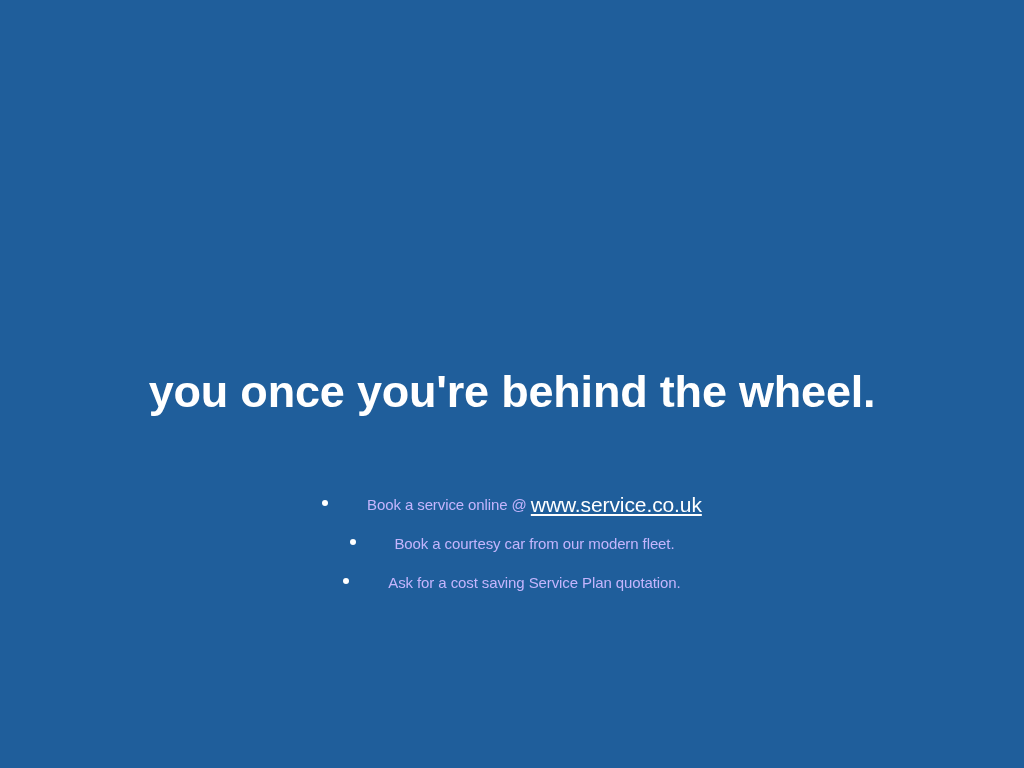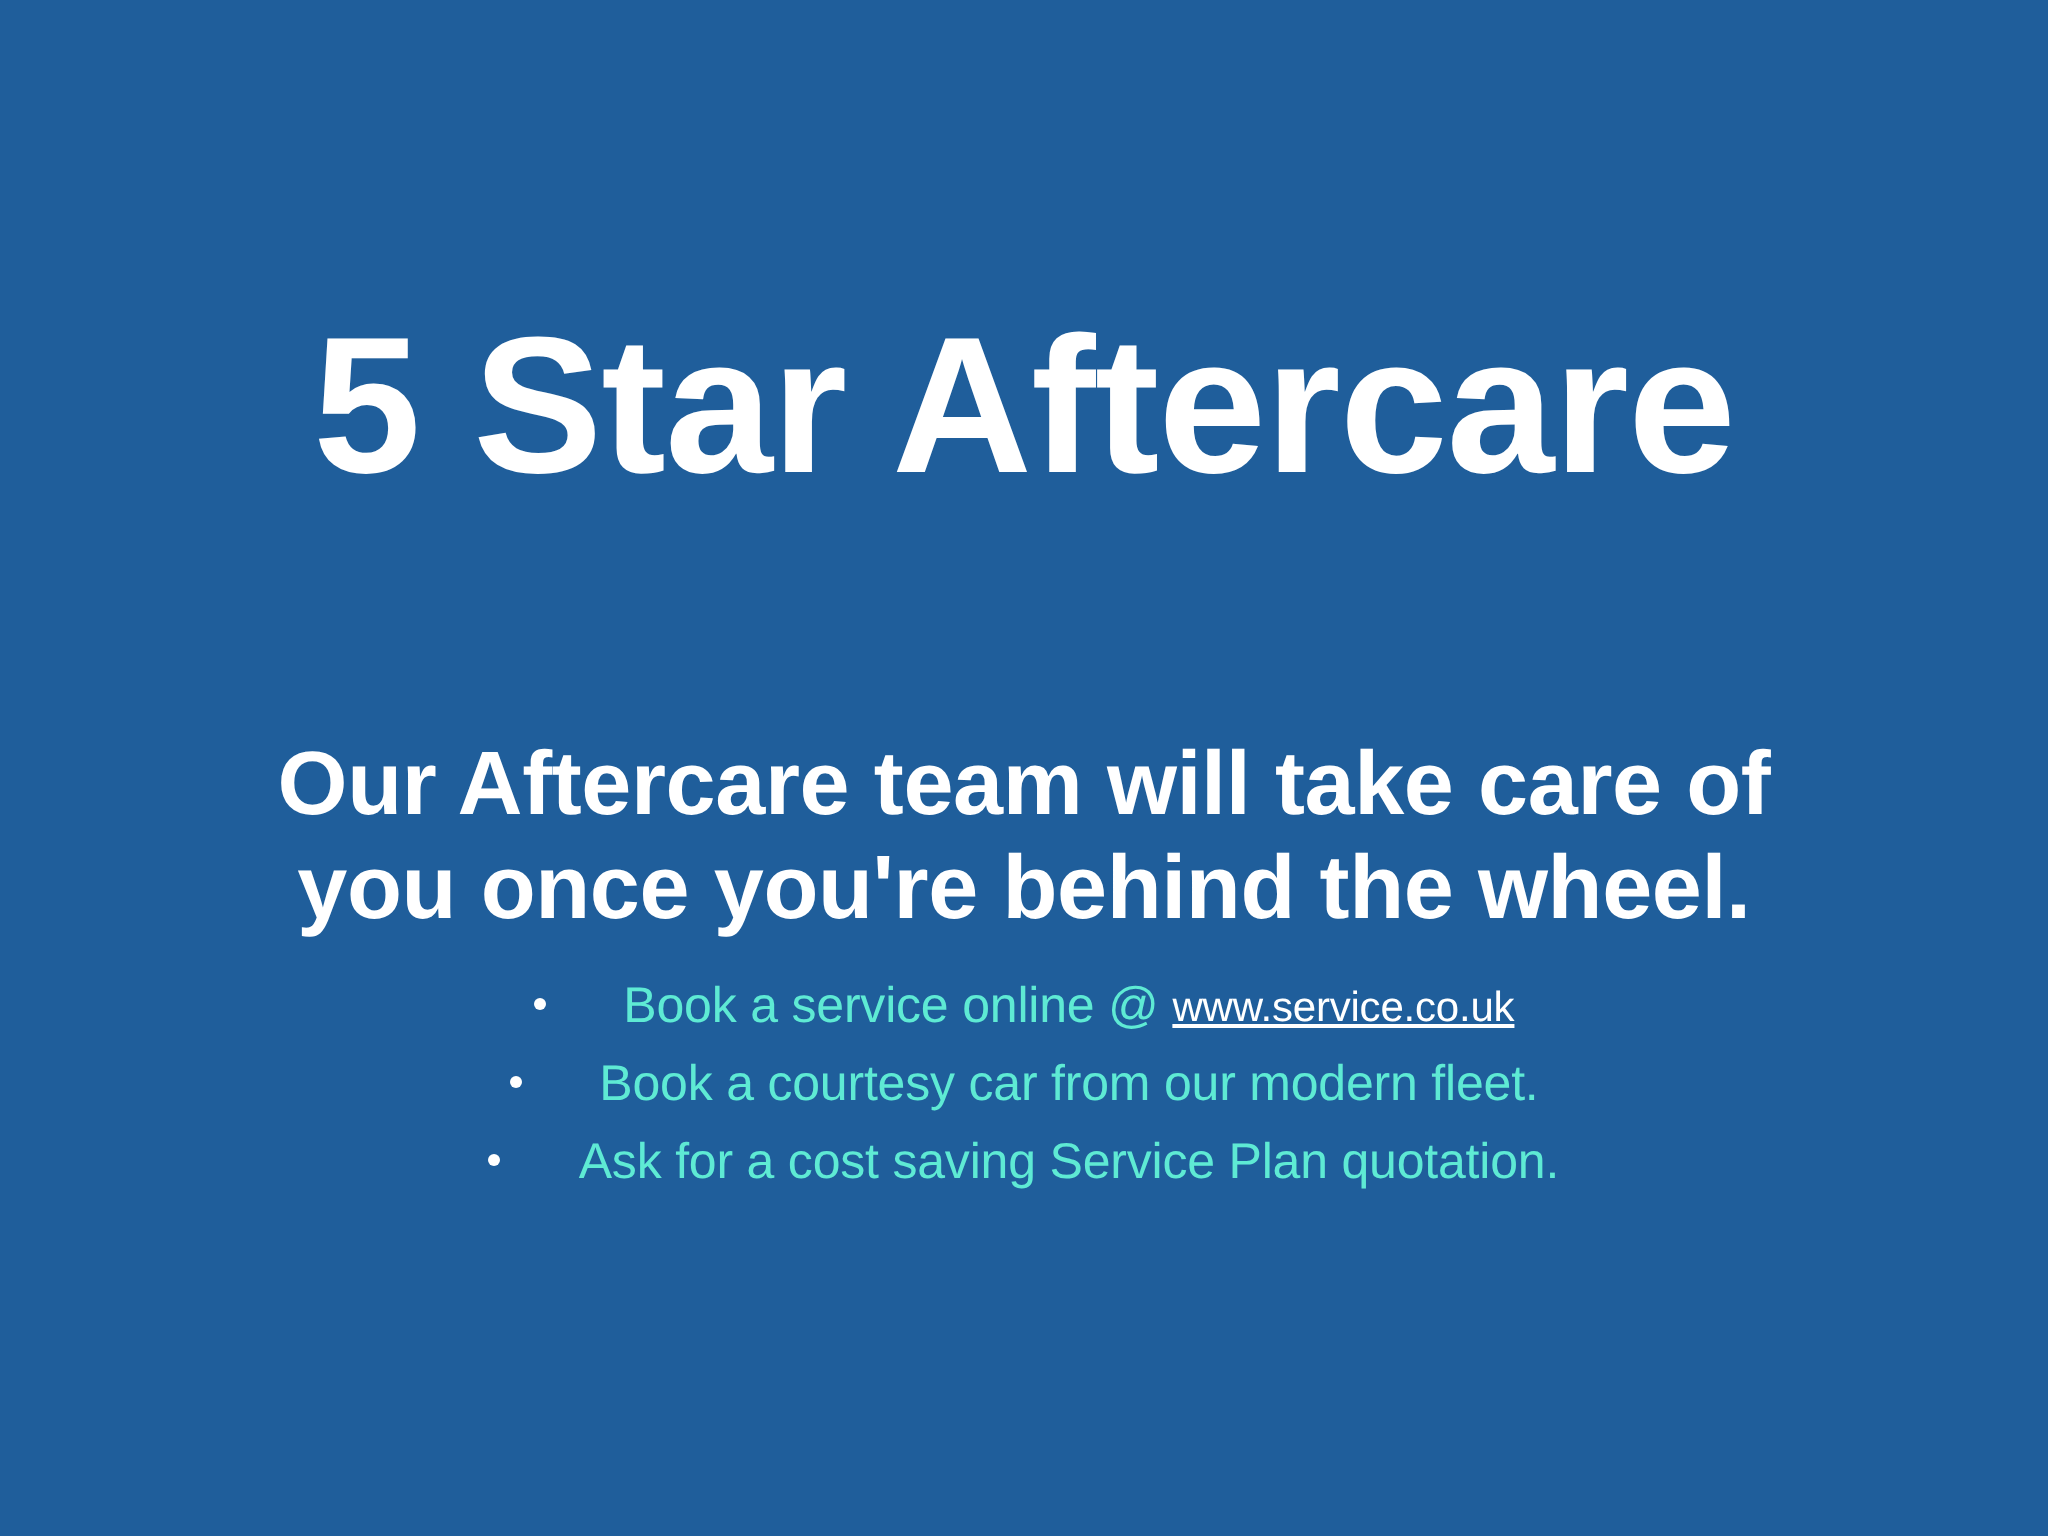--- a/index.html
+++ b/index.html
@@ -86,49 +86,45 @@
     vertical-align: middle;
     position: relative;
     top: -2px;
   }
   .bullet-gap {
     display: inline-block;
     width: 30px;
   }
   .bullet-text {
     font-family: "Liberation Sans", sans-serif;
-    font-size: 25px;
+    font-size: 15px;
     font-weight: 400;
-    color: #5eead4;
+    color: #c4b5fd;
     vertical-align: middle;
     letter-spacing: -0.1px;
     margin-top: 24px;
   }
   .bullet-link {
     font-family: "Liberation Sans", sans-serif;
     font-size: 21px;
     font-weight: 400;
     color: #ffffff;
     text-decoration: underline;
     vertical-align: middle;
     letter-spacing: -0.1px;
     cursor: pointer;
   }
 </style>
 </head>
 <body>
 
 <div id="slide">
 
-  <div id="title-block">
-    <h1 id="slide-title">5 Star Aftercare</h1>
-  </div>
 
   <div id="subtitle-block">
-    <span class="subtitle-line">Our Aftercare team will take care of</span>
     <span class="subtitle-line">you once you're behind the wheel.</span>
   </div>
 
   <ul id="bullet-list">
 
     <li class="bullet-item">
       <span class="bullet-dot"></span>
       <span class="bullet-gap"></span>
       <span class="bullet-text">Book a service online @ </span>
       <a class="bullet-link">www.service.co.uk</a>

